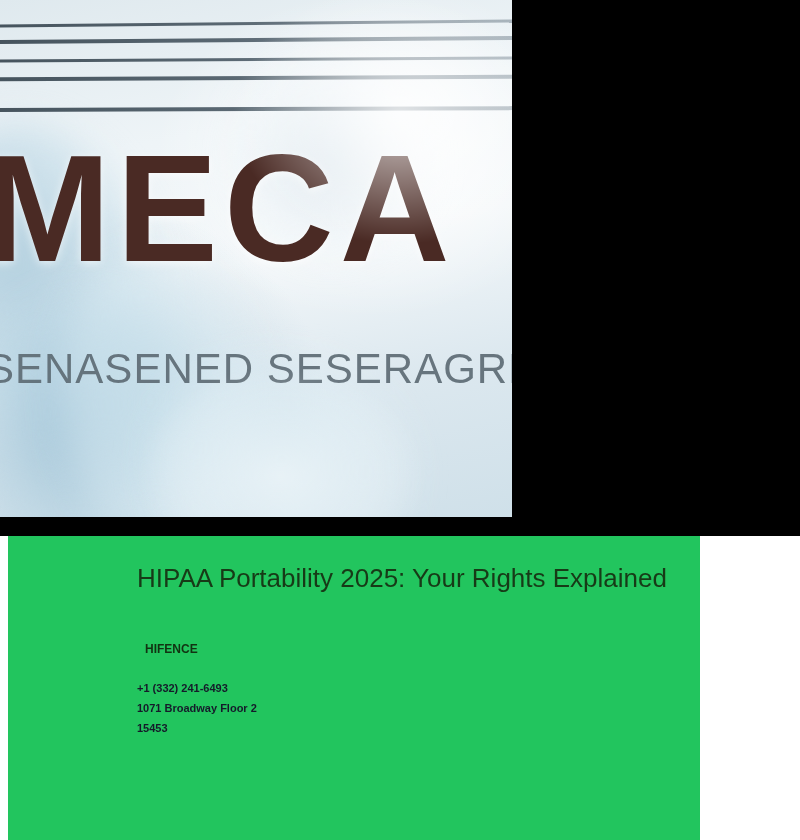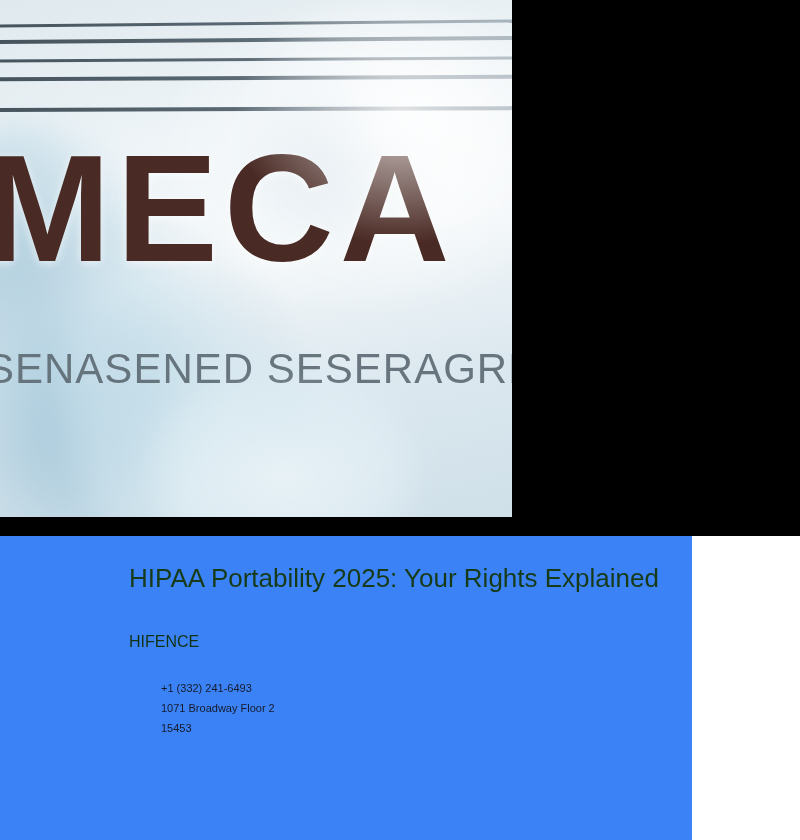--- a/index.html
+++ b/index.html
@@ -129,65 +129,64 @@
     width: 512px; height: 517px;
     background:
       radial-gradient(ellipse 45% 35% at 78% 22%, rgba(255,255,255,0.75) 0%, rgba(255,255,255,0) 72%),
       radial-gradient(ellipse 38% 28% at 55% 92%, rgba(255,255,255,0.5) 0%, rgba(255,255,255,0) 75%);
     pointer-events: none;
   }
 
   
   .info-card {
     position: absolute;
-    left: 0;
+    left: 8px;
     top: 536px;
     width: 692px;
     height: 304px;
-    background: #3b82f6;
+    background: #22c55e;
   }
 
   .info-title {
     position: absolute;
     left: 129px;
     top: 27px;
     width: 540px;
     margin: 0;
     font-family: "Liberation Sans", sans-serif;
     font-weight: 400;
     font-size: 26px;
     line-height: 31px;
     color: #173a17;
   }
 
   .info-subtitle {
     position: absolute;
     left: 129px;
     top: 96px;
-    margin: 0;
-    font-family: "Liberation Sans", sans-serif;
-    font-weight: 400;
-    font-size: 16px;
+    margin: 8px;
+    font-family: "Liberation Sans", sans-serif;
+    font-weight: 700;
+    font-size: 12px;
     line-height: 19px;
     color: #123312;
   }
 
   .info-contact {
     position: absolute;
     left: 129px;
     top: 142px;
     width: 560px;
   }
   .contact-line {
     font-family: "Liberation Sans", sans-serif;
-    font-weight: 400;
+    font-weight: 700;
     font-size: 11px;
     line-height: 20px;
     color: #151a2a;
-    margin-left: 32px;
   }
 
   .info-url {
     position: absolute;
     left: 129px;
     top: 226px;
     font-family: "Liberation Sans", sans-serif;
     font-weight: 400;
     font-size: 9px;
     line-height: 13px;

